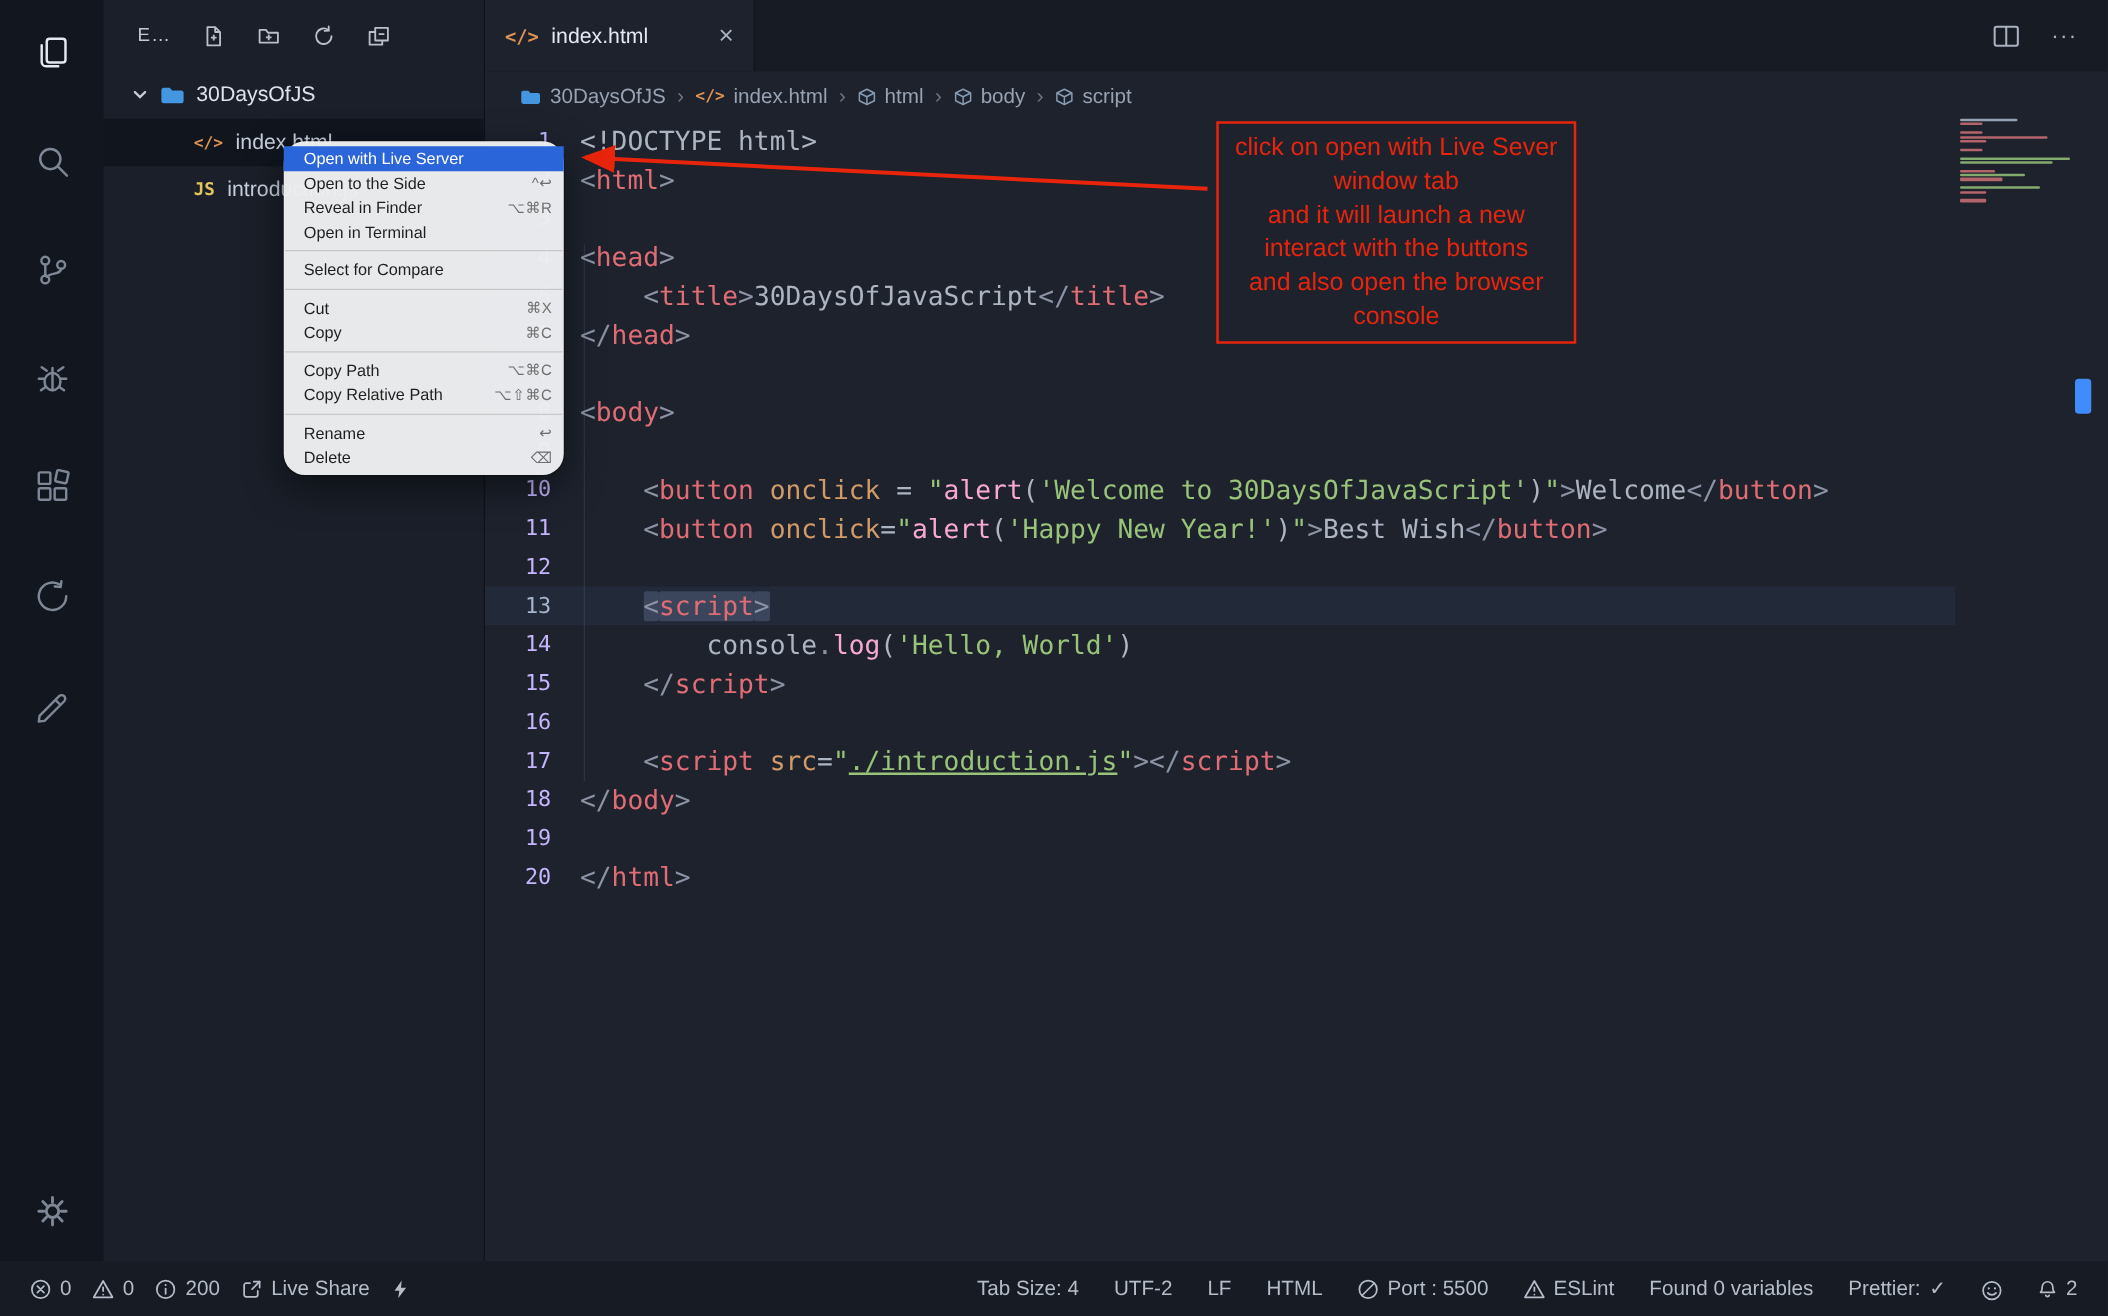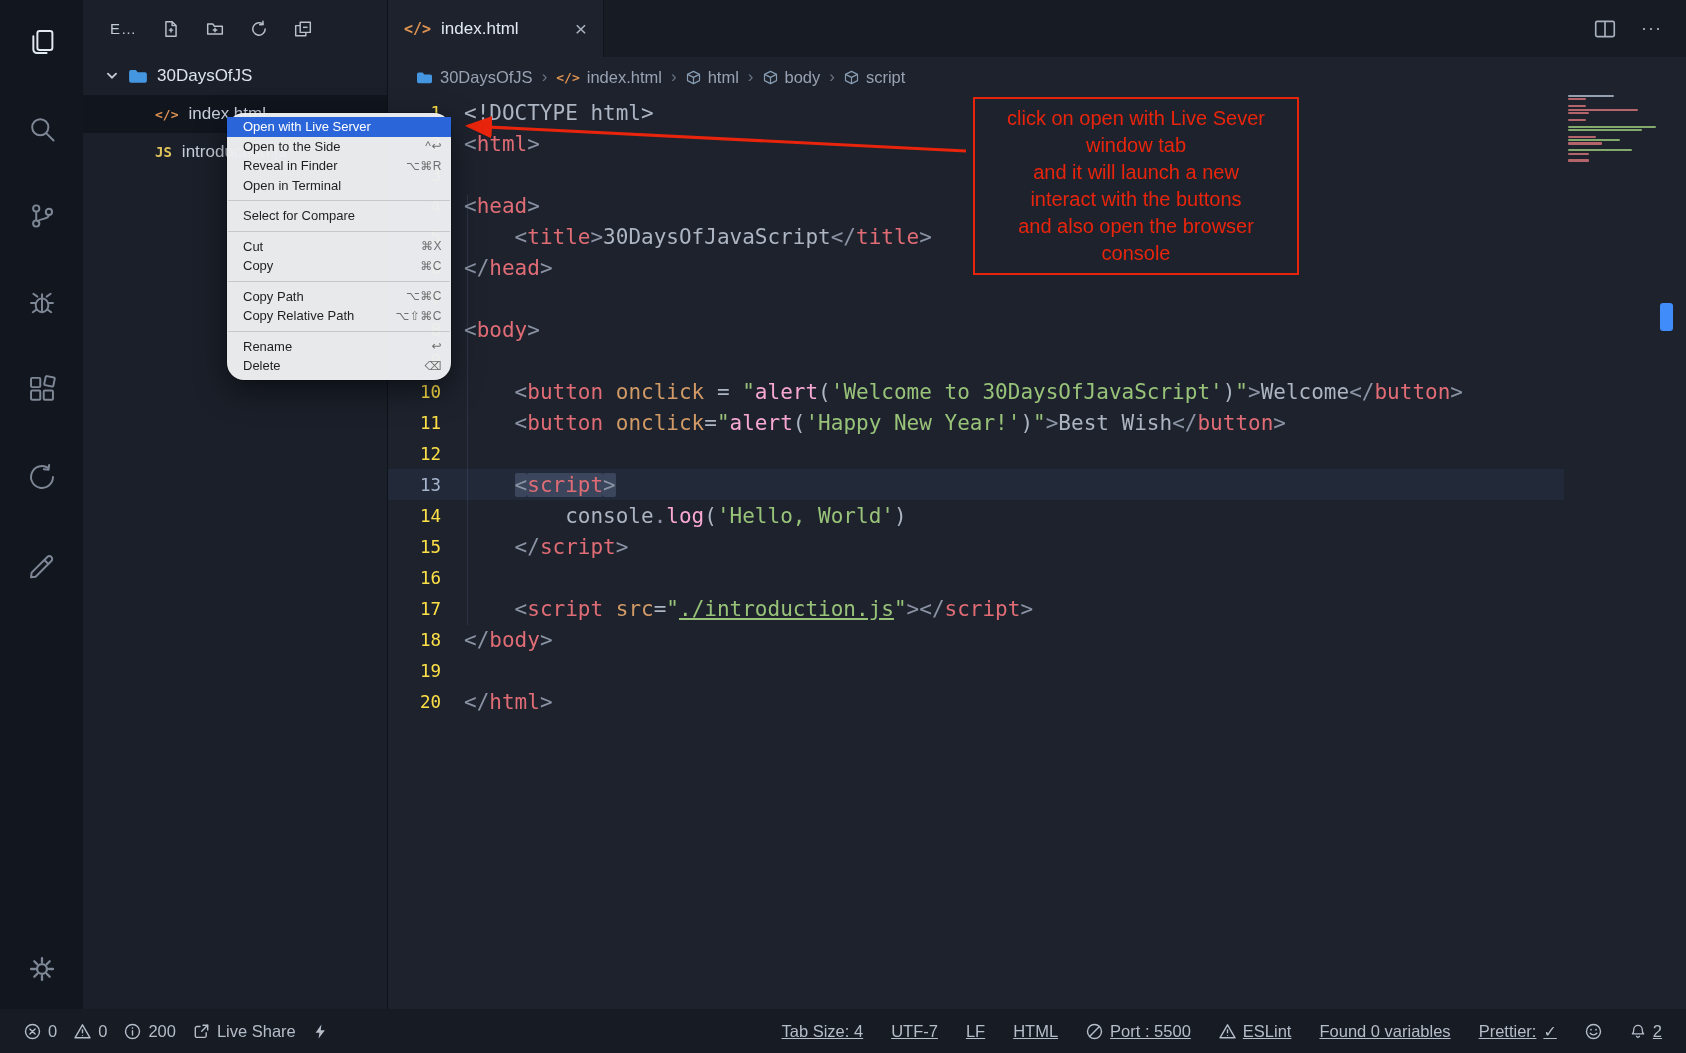--- a/index.html
+++ b/index.html
@@ -32,48 +32,48 @@
   .tab-close{margin-left:auto;color:#aab2c0;font-size:21px;line-height:1;cursor:pointer;}
   .tabbar-actions{margin-left:auto;display:flex;align-items:center;gap:24px;padding-right:24px;color:#aab2c0;}
   .more-glyph{font-size:18px;letter-spacing:1px;color:#aab2c0;}
   .breadcrumbs{height:40px;display:flex;align-items:center;padding-left:28px;gap:9px;color:#99a2b2;font-size:16.5px;}
   .bc-item{display:inline-flex;align-items:center;gap:7px;cursor:pointer;}
   .bc-sep{color:#6b7484;font-size:17px;}
 
   
   .code-lines{position:absolute;top:97px;left:0;}
   .code-line{height:31px;display:flex;align-items:center;white-space:pre;font-family:"DejaVu Sans Mono",monospace;font-size:21px;width:1176px;}
-  .code-line .ln{width:53px;flex:none;text-align:right;color:#fde047;font-size:17.5px;}
+  .code-line .ln{width:53px;flex:none;text-align:right;color:#c4b5fd;font-size:17.5px;}
   .code-line .code{padding-left:23px;white-space:pre;text-align:center;}
   .code-line.current{background:rgba(136,160,255,0.055);}
   .code-line.current .ln{color:#a8b5ce;}
   .word-hl{background:rgba(125,145,185,0.28);border-radius:2px;}
   .tk-text{color:#adb5c2}.tk-punct{color:#8b93a4}.tk-tag{color:#e06c75}.tk-attr{color:#d19a66}
   .tk-str{color:#98c379}.tk-fn{color:#f9a8d4}.tk-link{color:#98c379;text-decoration:underline;}
   .indent-guide{position:absolute;left:79px;top:195px;width:1px;height:430px;background:#2c3444;}
   .minimap{position:absolute;left:1180px;top:95px;width:92px;display:flex;flex-direction:column;gap:1.3px;cursor:pointer;}
   .mm-row{height:2.1px;border-radius:1px;}
   .scroll-marker{position:absolute;left:1272px;top:303px;width:13px;height:28px;background:#3f8cfa;border-radius:3px;cursor:pointer;}
 
   
   .context-menu{position:absolute;left:227px;top:113px;width:224px;background:rgba(237,238,240,0.98);border-radius:17px;padding:4px 0;box-shadow:0 10px 30px rgba(0,0,0,0.5),0 0 0 1px rgba(0,0,0,0.18);z-index:50;font-size:13px;color:#1f1f1f;box-sizing:border-box;}
   .menu-item{height:19.5px;display:flex;align-items:center;justify-content:space-between;padding:0 9px 0 16px;cursor:pointer;}
   .menu-item.hl{background:#2a65d9;color:#fff;}
   .mi-short{color:#6f6f6f;font-size:12px;letter-spacing:0.5px;}
   .menu-item.hl .mi-short{color:#fff;}
   .menu-sep{height:1px;background:#c8c8c8;margin:5px 1px;}
 
   
-  .annotation{position:absolute;left:973px;top:97px;width:326px;min-height:166px;border:2px solid #e8250c;z-index:40;padding:6px 2px;text-align:center;color:#e8250c;font-size:20px;line-height:27px;box-sizing:border-box;}
+  .annotation{position:absolute;left:973px;top:97px;width:288px;min-height:166px;border:2px solid #e8250c;z-index:40;padding:6px 2px;text-align:center;color:#e8250c;font-size:20px;line-height:27px;box-sizing:border-box;}
   .arrow-svg{position:absolute;left:0;top:0;width:1686px;height:1053px;pointer-events:none;z-index:45;}
 
   
   .status-bar{position:absolute;left:0;bottom:0;width:1686px;height:44px;background:#171b24;display:flex;align-items:center;justify-content:space-between;color:#b5bdc9;font-size:16.5px;padding:0 24px;box-sizing:border-box;}
   .sb-left{display:flex;align-items:center;gap:17px;}
-  .sb-right{display:flex;align-items:center;gap:28px;text-decoration:underline;}
+  .sb-right{display:flex;align-items:flex-end;gap:28px;}
   .status-item{display:inline-flex;align-items:center;gap:7px;cursor:pointer;}
   .st-check{font-size:16px;}
 </style>
 </head>
 <body>
 
 <div class="screen">
 
   <div class="activity-bar">
     <div class="ab-item active">
@@ -432,21 +432,21 @@
               <polygon points="9.5,0.5 3,9.8 7.3,9.8 6.3,16.5 13.5,7 8.8,7" fill="currentColor"></polygon>
             </svg>
           </span>
         </span>
       </div>
     <div class="sb-right">
         <span class="status-item">
           <span class="st-label">Tab Size: 4</span>
         </span>
         <span class="status-item">
-          <span class="st-label">UTF-7</span>
+          <span class="st-label">UTF-2</span>
         </span>
         <span class="status-item">
           <span class="st-label">LF</span>
         </span>
         <span class="status-item">
           <span class="st-label">HTML</span>
         </span>
         <span class="status-item">
           <span class="icon">
             <svg width="17" height="17" viewBox="0 0 17 17" fill="none" stroke="currentColor" stroke-width="1.4" stroke-linecap="round">

